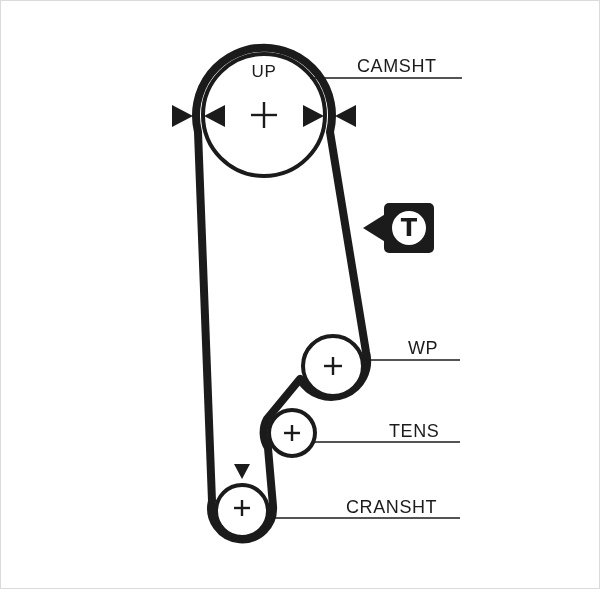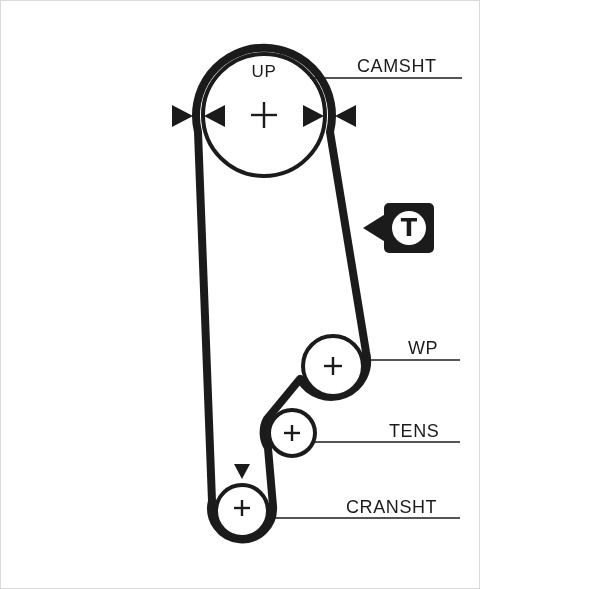--- a/index.html
+++ b/index.html
@@ -2,21 +2,21 @@
 <html style="--bg: #ffffff; --ink: #1b1b1b; --frame: #dadada;"><head>
 <meta charset="utf-8">
 <style>
   html, body {
     margin: 0;
     padding: 0;
     background: #ffffff;
   }
   .stage {
     position: relative;
-    width: 480px;
+    width: 600px;
     height: 589px;
     box-sizing: border-box;
     background: var(--bg, #ffffff);
     border: 1px solid var(--frame, #dadada);
     font-family: "Liberation Sans", sans-serif;
     overflow: hidden;
   }
   svg { display: block; }
   .belt {
     fill: none;

